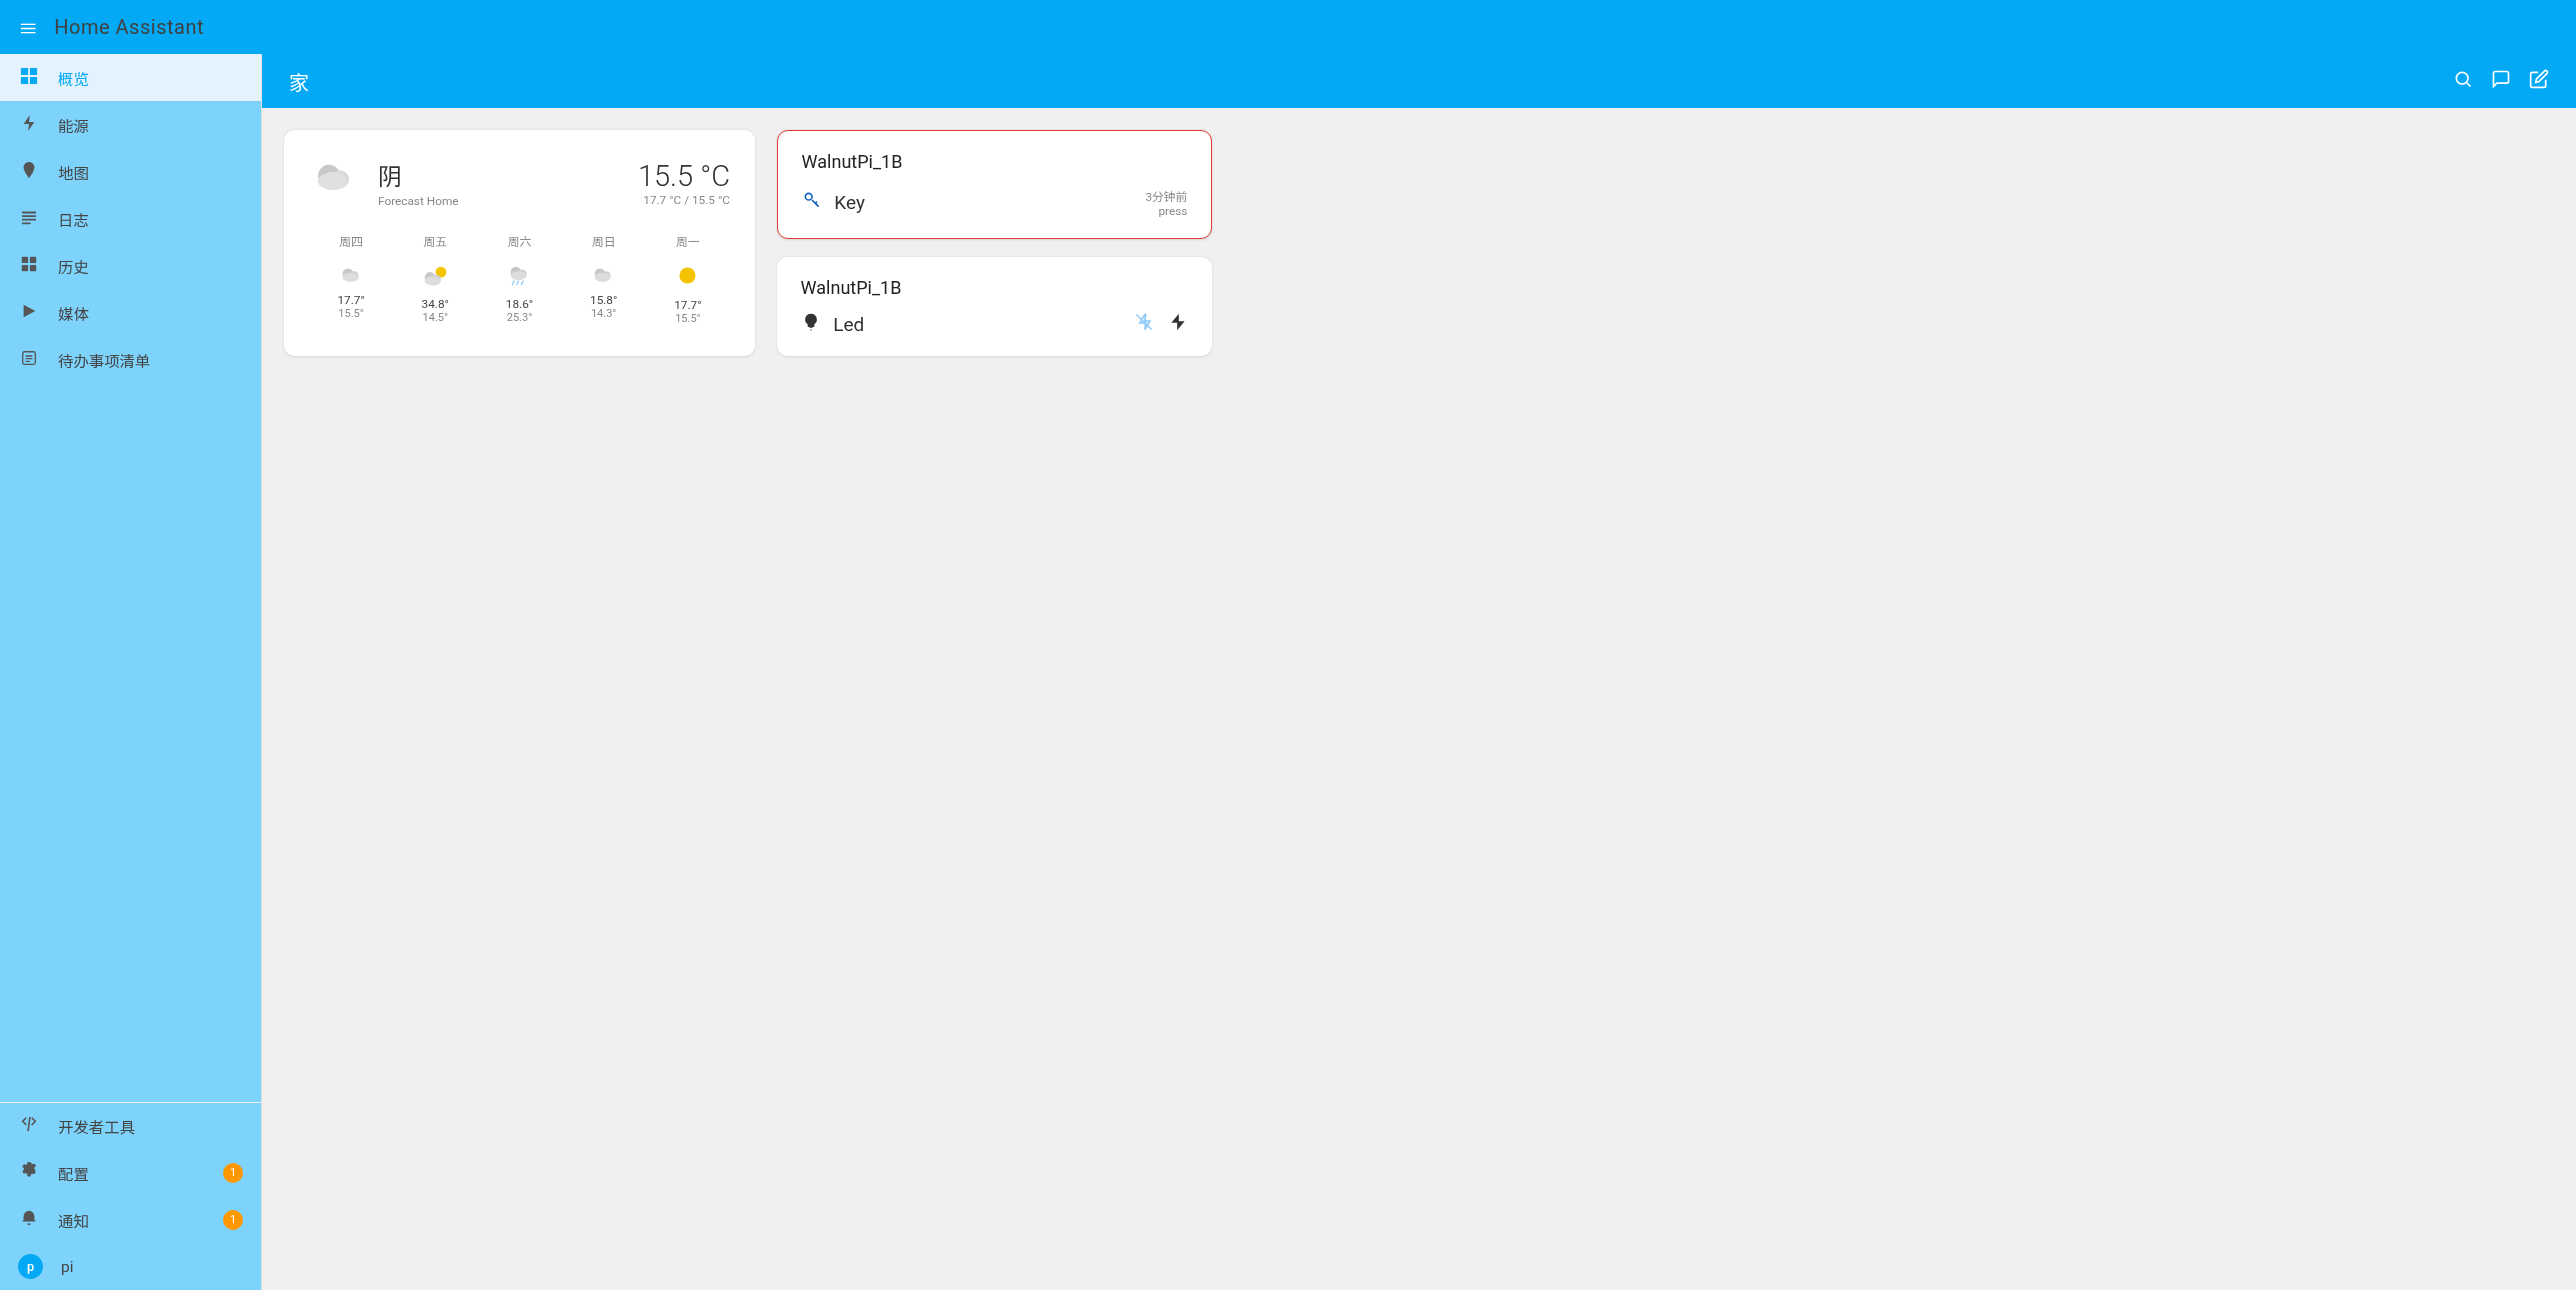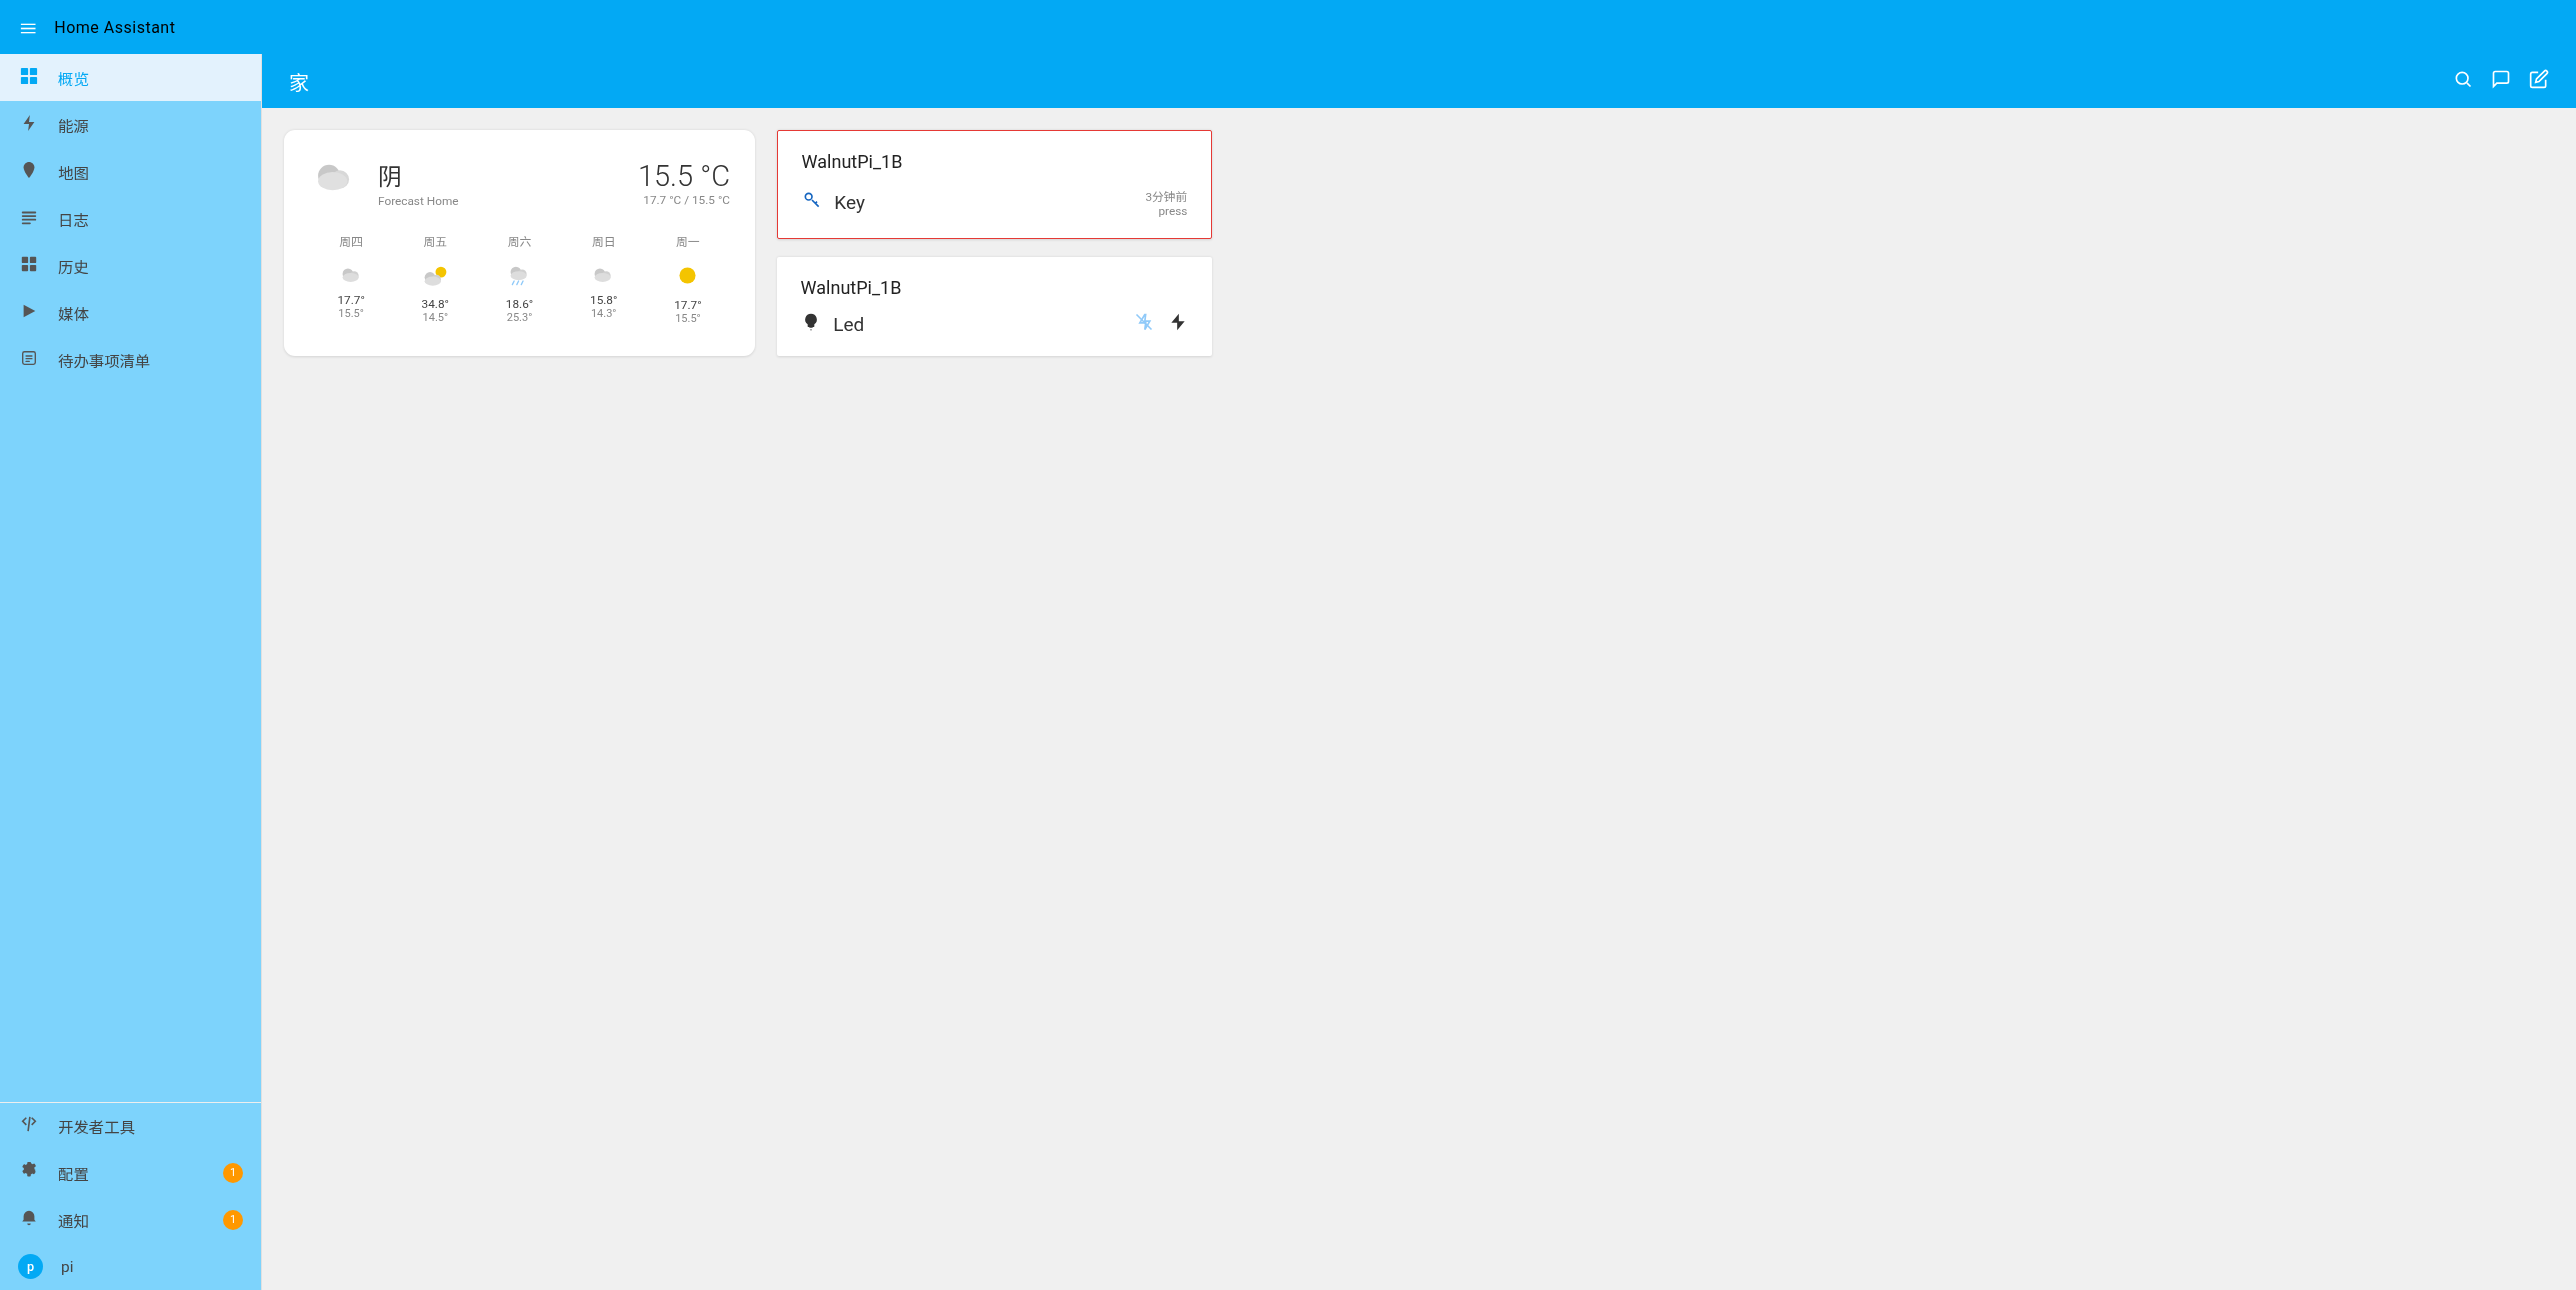--- a/index.html
+++ b/index.html
@@ -14,22 +14,22 @@
       padding: 0 18px;
       flex-shrink: 0;
     }
     .top-bar .menu-icon {
       color: white;
       font-size: 20px;
       margin-right: 16.3px;
       cursor: pointer;
     }
     .top-bar .app-title {
-      color: #000000;
-      font-size: 16px;
+      color: #404040;
+      font-size: 20px;
       font-weight: 400;
       letter-spacing: 0.5px;
     }
 
     
     .main-layout {
       display: flex;
       flex: 1;
       overflow: hidden;
     }
@@ -210,21 +210,21 @@
       color: #444;
     }
     .forecast-low {
       font-size: 11px;
       color: #888;
     }
 
     
     .device-card {
       background: white;
-      border-radius: 2px;
+      border-radius: 11px;
       padding: 20px 23.6px;
       width: 435px;
       box-shadow: 0 0.9px 2.7px rgba(0,0,0,0.12);
     }
     .device-card.highlighted {
       border: 1.8px solid #e53935;
     }
     .device-name {
       font-size: 18px;
       color: #222;

